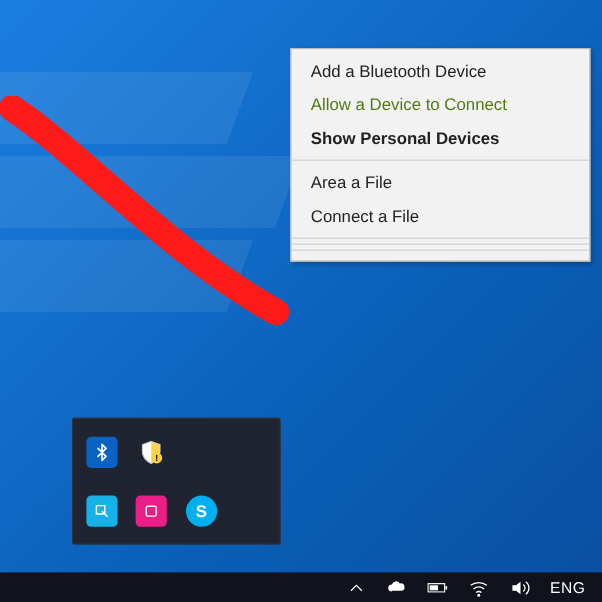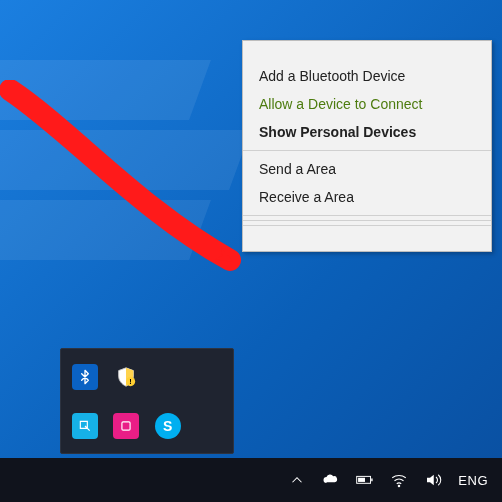--- a/index.html
+++ b/index.html
@@ -6,21 +6,21 @@
     font-family:"Segoe UI",Arial,sans-serif;font-size:14px;}
   .desktop{position:relative;width:502px;height:502px;
     background:linear-gradient(135deg,#1b7fe0 0%,#0a5fb8 60%,#0a4fa0 100%);}
   
   .beam{position:absolute;background:rgba(255,255,255,0.08);}
   .beam.b1{left:-60px;top:60px;width:260px;height:60px;transform:skewX(-20deg);}
   .beam.b2{left:-60px;top:130px;width:300px;height:60px;transform:skewX(-20deg);}
   .beam.b3{left:-60px;top:200px;width:260px;height:60px;transform:skewX(-20deg);}
 
   
-  .taskbar{position:absolute;left:0;right:0;bottom:0;height:44px;
+  .taskbar{position:absolute;left:0;right:0;bottom:0;height:25px;
     background:#10131c;display:flex;align-items:center;color:#fff;}
   .taskbar .spacer{flex:1;}
   .taskbar .tray{display:flex;align-items:center;gap:16px;padding:0 14px;}
   .taskbar .ic{display:flex;align-items:center;justify-content:center;
     width:18px;height:18px;}
   .taskbar svg{stroke:#fff;fill:none;stroke-width:1.4;}
   .taskbar .lang{font-size:13px;letter-spacing:0.5px;}
 
   
   .tray-popup{position:absolute;bottom:48px;left:60px;width:160px;height:92px;
@@ -28,21 +28,21 @@
     display:grid;grid-template-columns:repeat(4,1fr);grid-template-rows:repeat(2,1fr);
     padding:6px;gap:6px;}
   .tray-popup .cell{display:flex;align-items:center;justify-content:center;}
   .tray-popup .sq{width:26px;height:26px;border-radius:4px;
     display:flex;align-items:center;justify-content:center;font-size:14px;
     font-weight:bold;color:#fff;}
 
   
   .menu{position:absolute;top:40px;right:10px;width:248px;background:#f2f2f2;
     border:1px solid #bdbdbd;box-shadow:2px 2px 4px rgba(0,0,0,0.25);
-    padding:21px 0;}
+    padding:4px 0;}
   .menu .item{padding:6px 16px;color:#222;cursor:default;white-space:nowrap;}
   .menu .item.disabled{color:#4d7c0f;}
   .menu .item.bold{font-weight:600;}
   .menu .item.hover{background:#cfe5f7;}
   .menu .sep{height:1px;background:#d0d0d0;margin:4px 0;}
 
   
   .arrow{position:absolute;left:0;top:80px;pointer-events:none;}
 </style>
 </head>
@@ -51,22 +51,22 @@
 <div class="desktop">
   <div class="beam b1"></div>
   <div class="beam b2"></div>
   <div class="beam b3"></div>
 
   <div class="menu">
     <div class="item">Add a Bluetooth Device</div>
     <div class="item disabled">Allow a Device to Connect</div>
     <div class="item bold">Show Personal Devices</div>
     <div class="sep"></div>
-    <div class="item">Send a Area</div>
-    <div class="item">Receive a Area</div>
+    <div class="item">Area a File</div>
+    <div class="item">Connect a File</div>
     <div class="sep"></div>
     <div class="sep"></div>
     <div class="sep"></div>
   </div>
 
   <div class="tray-popup">
     <div class="cell">
       <div class="sq" style="background:#0a62c4;">
         <svg width="16" height="16" viewBox="0 0 24 24">
           <path d="M7 7l10 10-5 5V2l5 5L7 17" stroke="#fff" stroke-width="2" fill="none" stroke-linejoin="round" stroke-linecap="round"></path>

